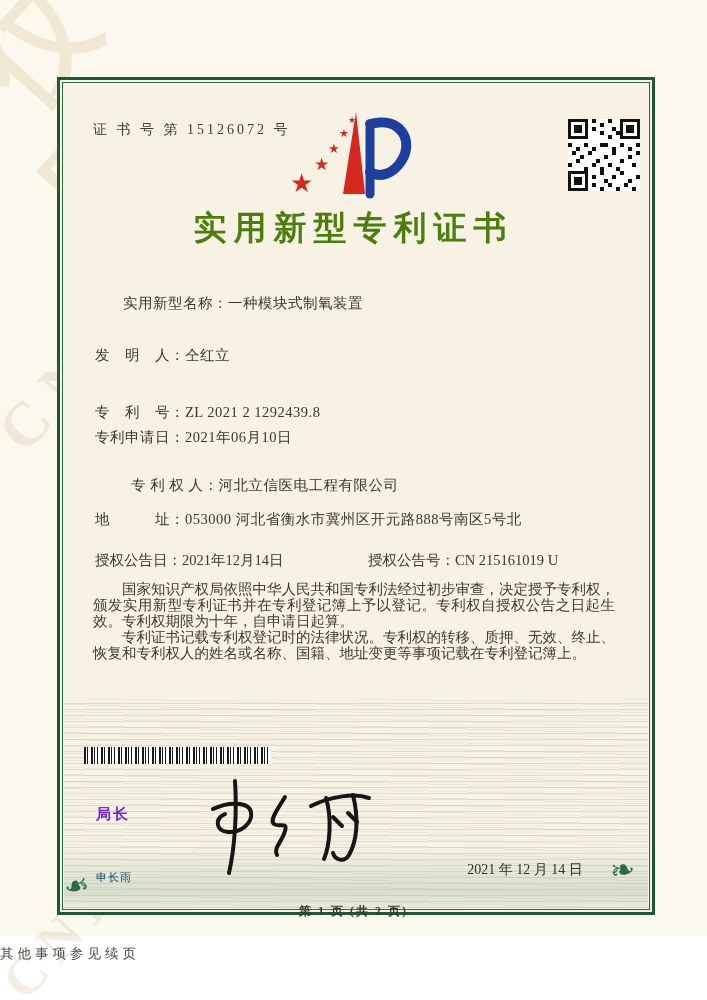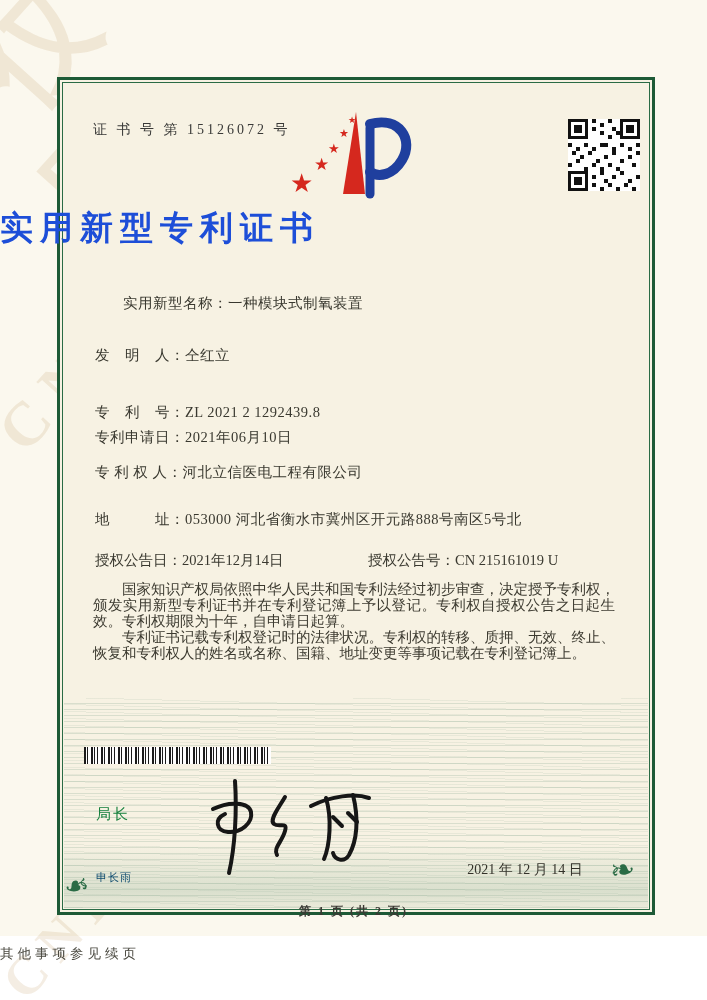--- a/index.html
+++ b/index.html
@@ -29,39 +29,39 @@
         linear-gradient(180deg,rgba(183,204,186,0) 0 70%,rgba(150,180,155,0.30) 92%,rgba(150,180,155,0.12) 100%),
         repeating-linear-gradient(0deg,rgba(140,170,148,0.28) 0 1px,rgba(0,0,0,0) 1px 6px),
         repeating-linear-gradient(1.5deg,rgba(140,170,148,0.14) 0 1px,rgba(0,0,0,0) 1px 7px);}
 
   .cert-no{position:absolute;left:93px;top:121px;font-size:14px;color:#3a3a38;
            letter-spacing:3px;z-index:4;}
 
   .logo{position:absolute;left:286px;top:106px;width:134px;height:96px;z-index:4;}
   .qr{position:absolute;left:568px;top:119px;width:72px;height:72px;z-index:4;}
 
-  .title{position:absolute;left:0;top:206px;width:707px;text-align:left;
-         font-size:33px;font-weight:bold;color:#1d4ed8;letter-spacing:7px;z-index:4;}
+  .title{position:absolute;left:0;top:206px;width:707px;text-align:center;
+         font-size:33px;font-weight:bold;color:#4d7c0f;letter-spacing:7px;z-index:4;}
 
   .field{position:absolute;left:95px;font-size:14.5px;color:#39382f;z-index:4;letter-spacing:0.5px;}
-  .f0{top:294px;margin-left:28px;} .f1{top:346px;} .f2{top:387px;margin-top:16px;} .f3{top:428px;} .f4{top:463px;} .f5{top:510px;}
+  .f0{top:294px;margin-left:28px;} .f1{top:346px;} .f2{top:387px;margin-top:16px;} .f3{top:428px;} .f4{top:476px;margin-left:36px;} .f5{top:510px;}
   .grant{position:absolute;left:95px;top:551px;width:520px;font-size:14.5px;color:#39382f;z-index:4;}
   .grant .gno{position:absolute;left:273px;top:0;}
 
   .body-text{position:absolute;left:93px;top:581px;width:522px;z-index:4;
              font-size:14.5px;line-height:16px;color:#3c3a30;text-align:justify;}
   .body-text p{margin:0;text-indent:2em;}
 
   .barcode{position:absolute;left:84px;top:747px;width:187px;height:17px;z-index:4;
     background:repeating-linear-gradient(90deg,
       #1a1a1a 0 2px,#fdfdfd 2px 3px,#1a1a1a 3px 4px,#fdfdfd 4px 7px,
       #1a1a1a 7px 9px,#fdfdfd 9px 10px,#1a1a1a 10px 11px,#fdfdfd 11px 13px,
       #1a1a1a 13px 14px,#fdfdfd 14px 17px);}
 
-  .signoff-title{position:absolute;left:96px;top:805px;font-size:15px;color:#15803d;z-index:4;letter-spacing:2px;}
+  .signoff-title{position:absolute;left:96px;top:805px;font-size:15px;color:#6d28d9;z-index:4;letter-spacing:2px;font-weight:bold;}
   .signoff-name{position:absolute;left:96px;top:870px;font-size:11px;color:#0c4a6e;z-index:4;letter-spacing:1px;}
   .signature{position:absolute;left:183px;top:775px;width:210px;height:105px;z-index:5;}
 
   .grant-date{position:absolute;left:420px;top:861px;width:210px;text-align:center;
               font-size:14px;color:#33322a;z-index:4;}
   .page-no{position:absolute;left:0;top:903px;width:707px;text-align:center;
            font-size:12px;color:#3a3933;z-index:4;letter-spacing:2px;font-weight:bold;}
   .footer-note{position:absolute;left:0;top:945px;width:707px;
                font-size:13.5px;color:#4a4940;z-index:4;letter-spacing:4px;}
 

